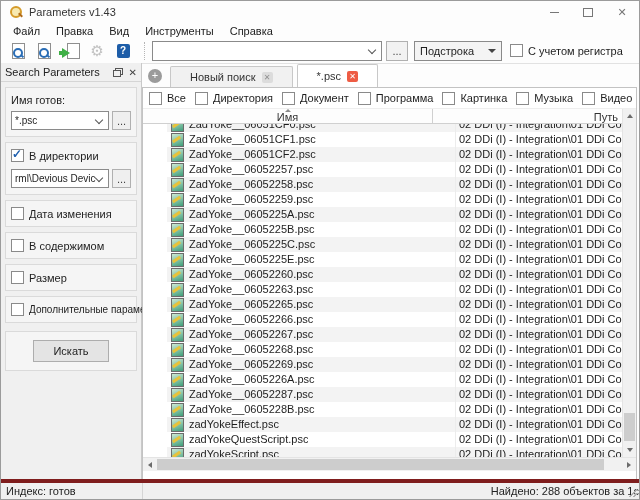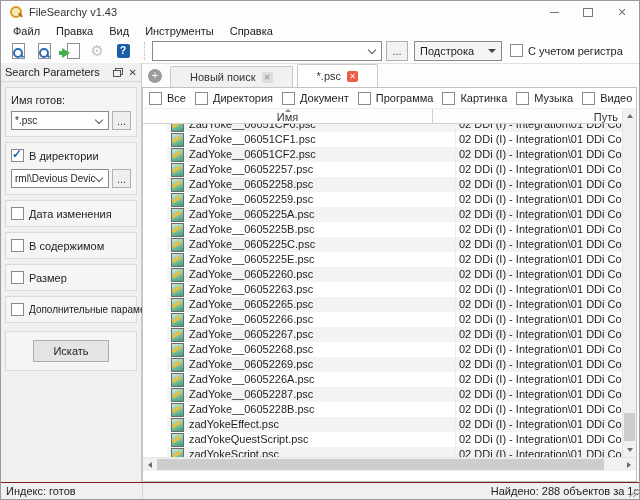--- a/index.html
+++ b/index.html
@@ -106,37 +106,37 @@
   .vs-thumb{position:absolute;left:1px;width:11px;bottom:16px;height:28px;background:#cdcdcd;}
   .hscroll{position:absolute;left:0;right:0;bottom:0;height:14px;background:#f1f1f1;border-top:1px solid #e4e4e4;box-sizing:border-box;}
   .hs-left,.hs-right{position:absolute;top:0;width:14px;height:13px;display:flex;align-items:center;justify-content:center;}
   .hs-left{left:0;}
   .hs-right{right:0;}
   .tri-left-s{width:0;height:0;border-top:3px solid transparent;border-bottom:3px solid transparent;border-right:4px solid #6b6b6b;}
   .tri-right-s{width:0;height:0;border-top:3px solid transparent;border-bottom:3px solid transparent;border-left:4px solid #6b6b6b;}
   .hs-thumb{position:absolute;left:14px;top:1px;height:11px;width:calc(100% - 46px);background:#cdcdcd;}
 
   
-  .statusbar{position:absolute;left:0;bottom:0;right:0;height:16px;background:#f0f0f0;border-top:1px solid #7f1d1d;display:flex;align-items:center;text-align:right;}
+  .statusbar{position:absolute;left:0;bottom:0;right:0;height:16px;background:#f0f0f0;border-top:4px solid #7f1d1d;display:flex;align-items:center;text-align:right;}
   .status-left{width:136px;padding-left:5px;border-right:1px solid #d5d5d5;height:100%;display:flex;align-items:center;color:#222;}
   .status-right{margin-left:auto;color:#222;}
   .grip{position:absolute;right:2px;bottom:2px;width:8px;height:8px;background:
     linear-gradient(135deg,transparent 0 50%,#b0b0b0 50% 60%,transparent 60% 75%,#b0b0b0 75% 85%,transparent 85%);}
 </style>
 </head>
 <body>
 
 <div class="window">
 
   <div class="titlebar">
     <span class="app-icon">
         <span class="lens"></span>
         <span class="handle"></span>
       </span>
-    <span class="title-text">FileSearchy v1.43</span>
+    <span class="title-text">Parameters v1.43</span>
     <div class="win-controls">
       <span class="win-btn">
           <span class="glyph-min"></span>
         </span>
       <span class="win-btn">
           <span class="glyph-max"></span>
         </span>
       <span class="win-btn">
           <span class="glyph-close">✕</span>
         </span>

